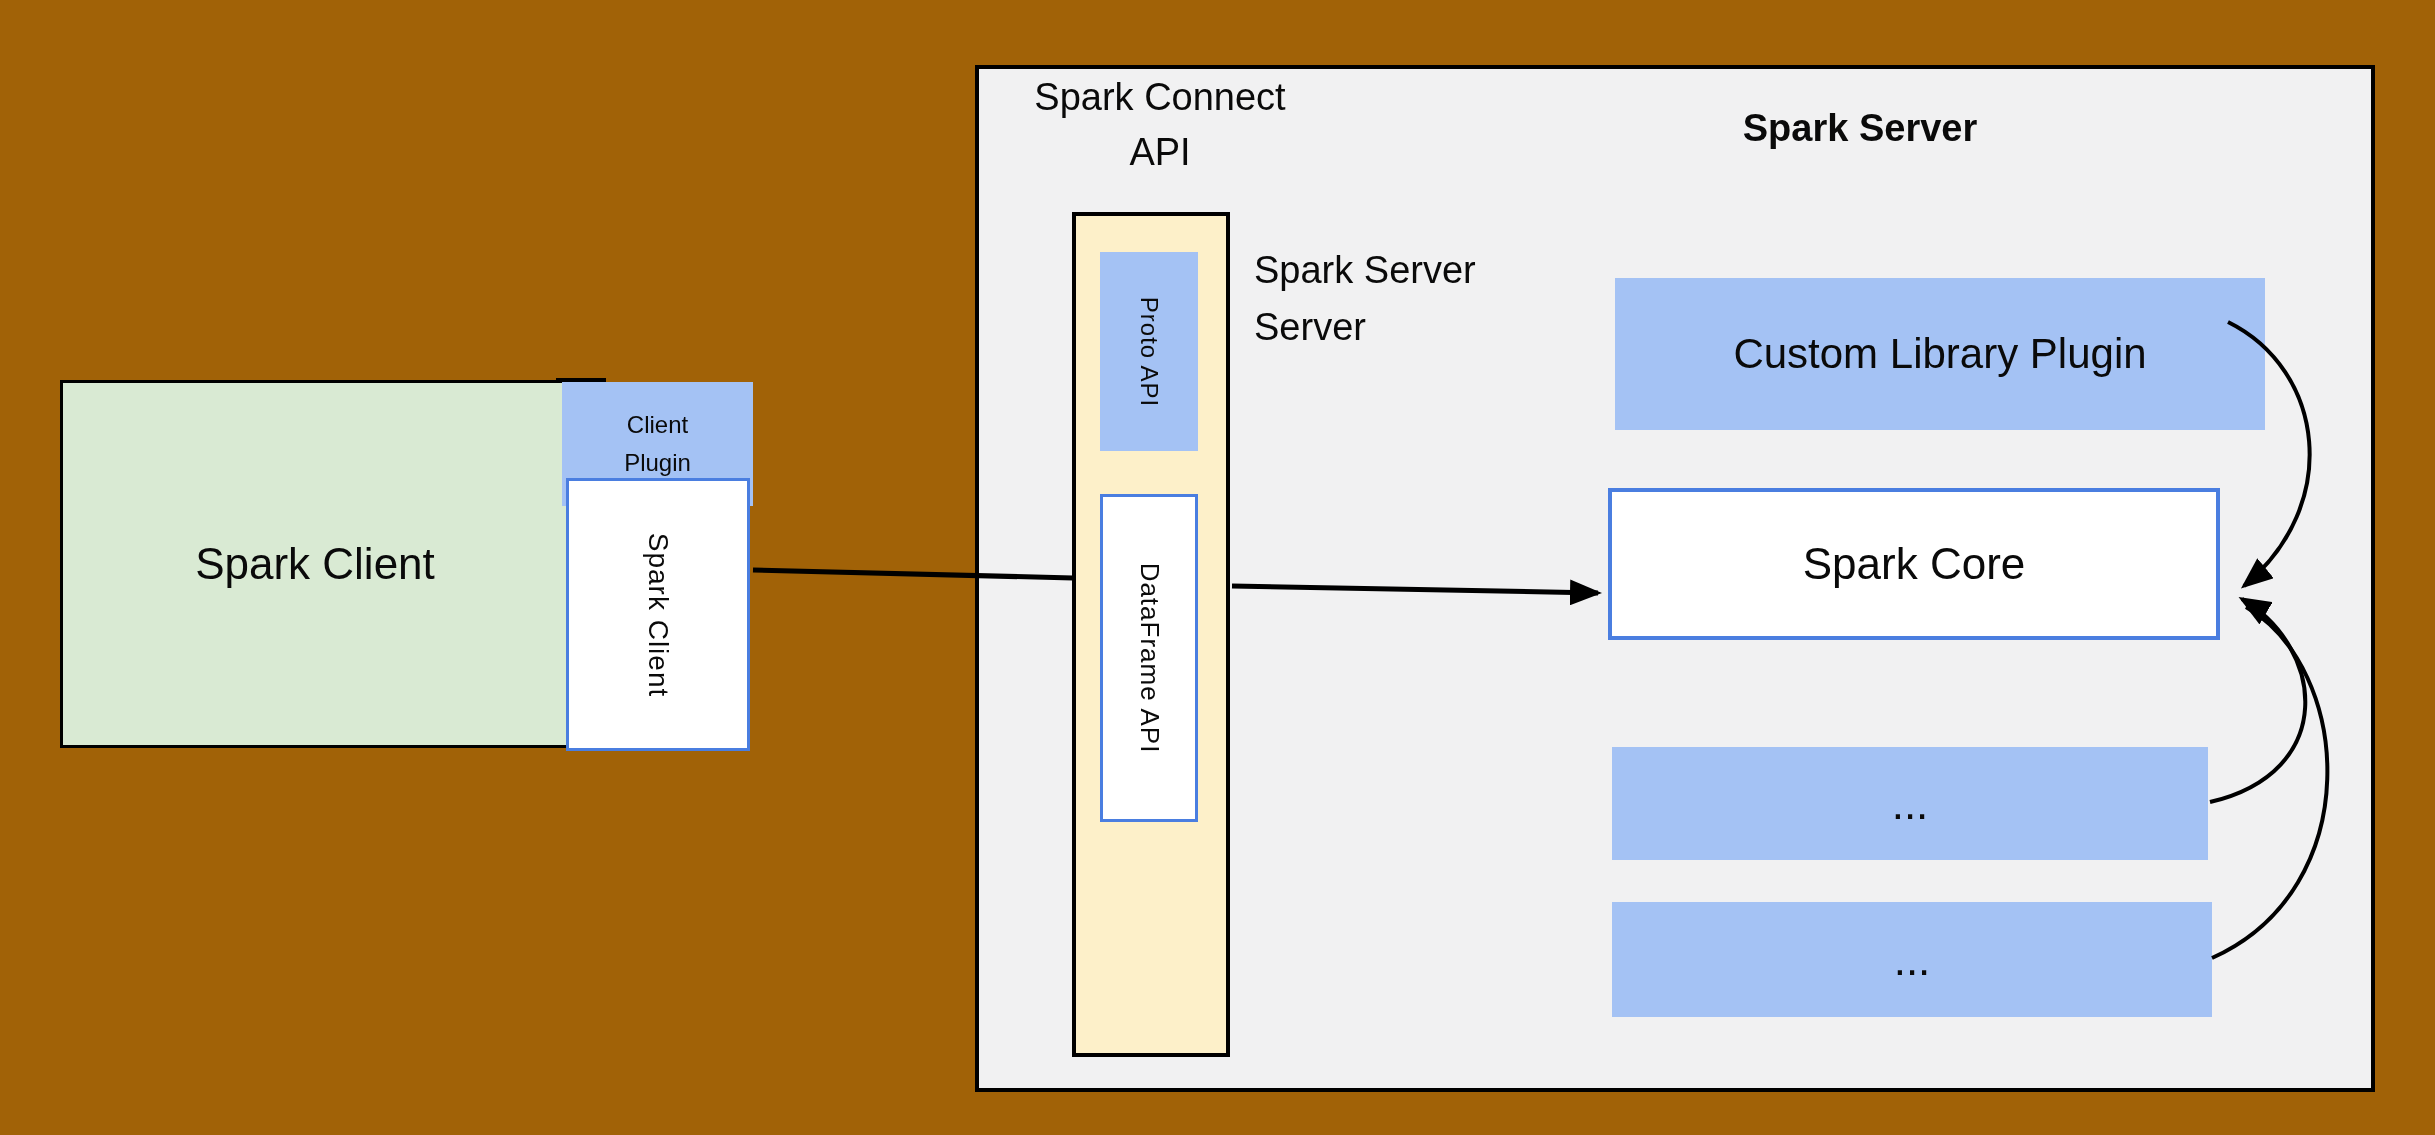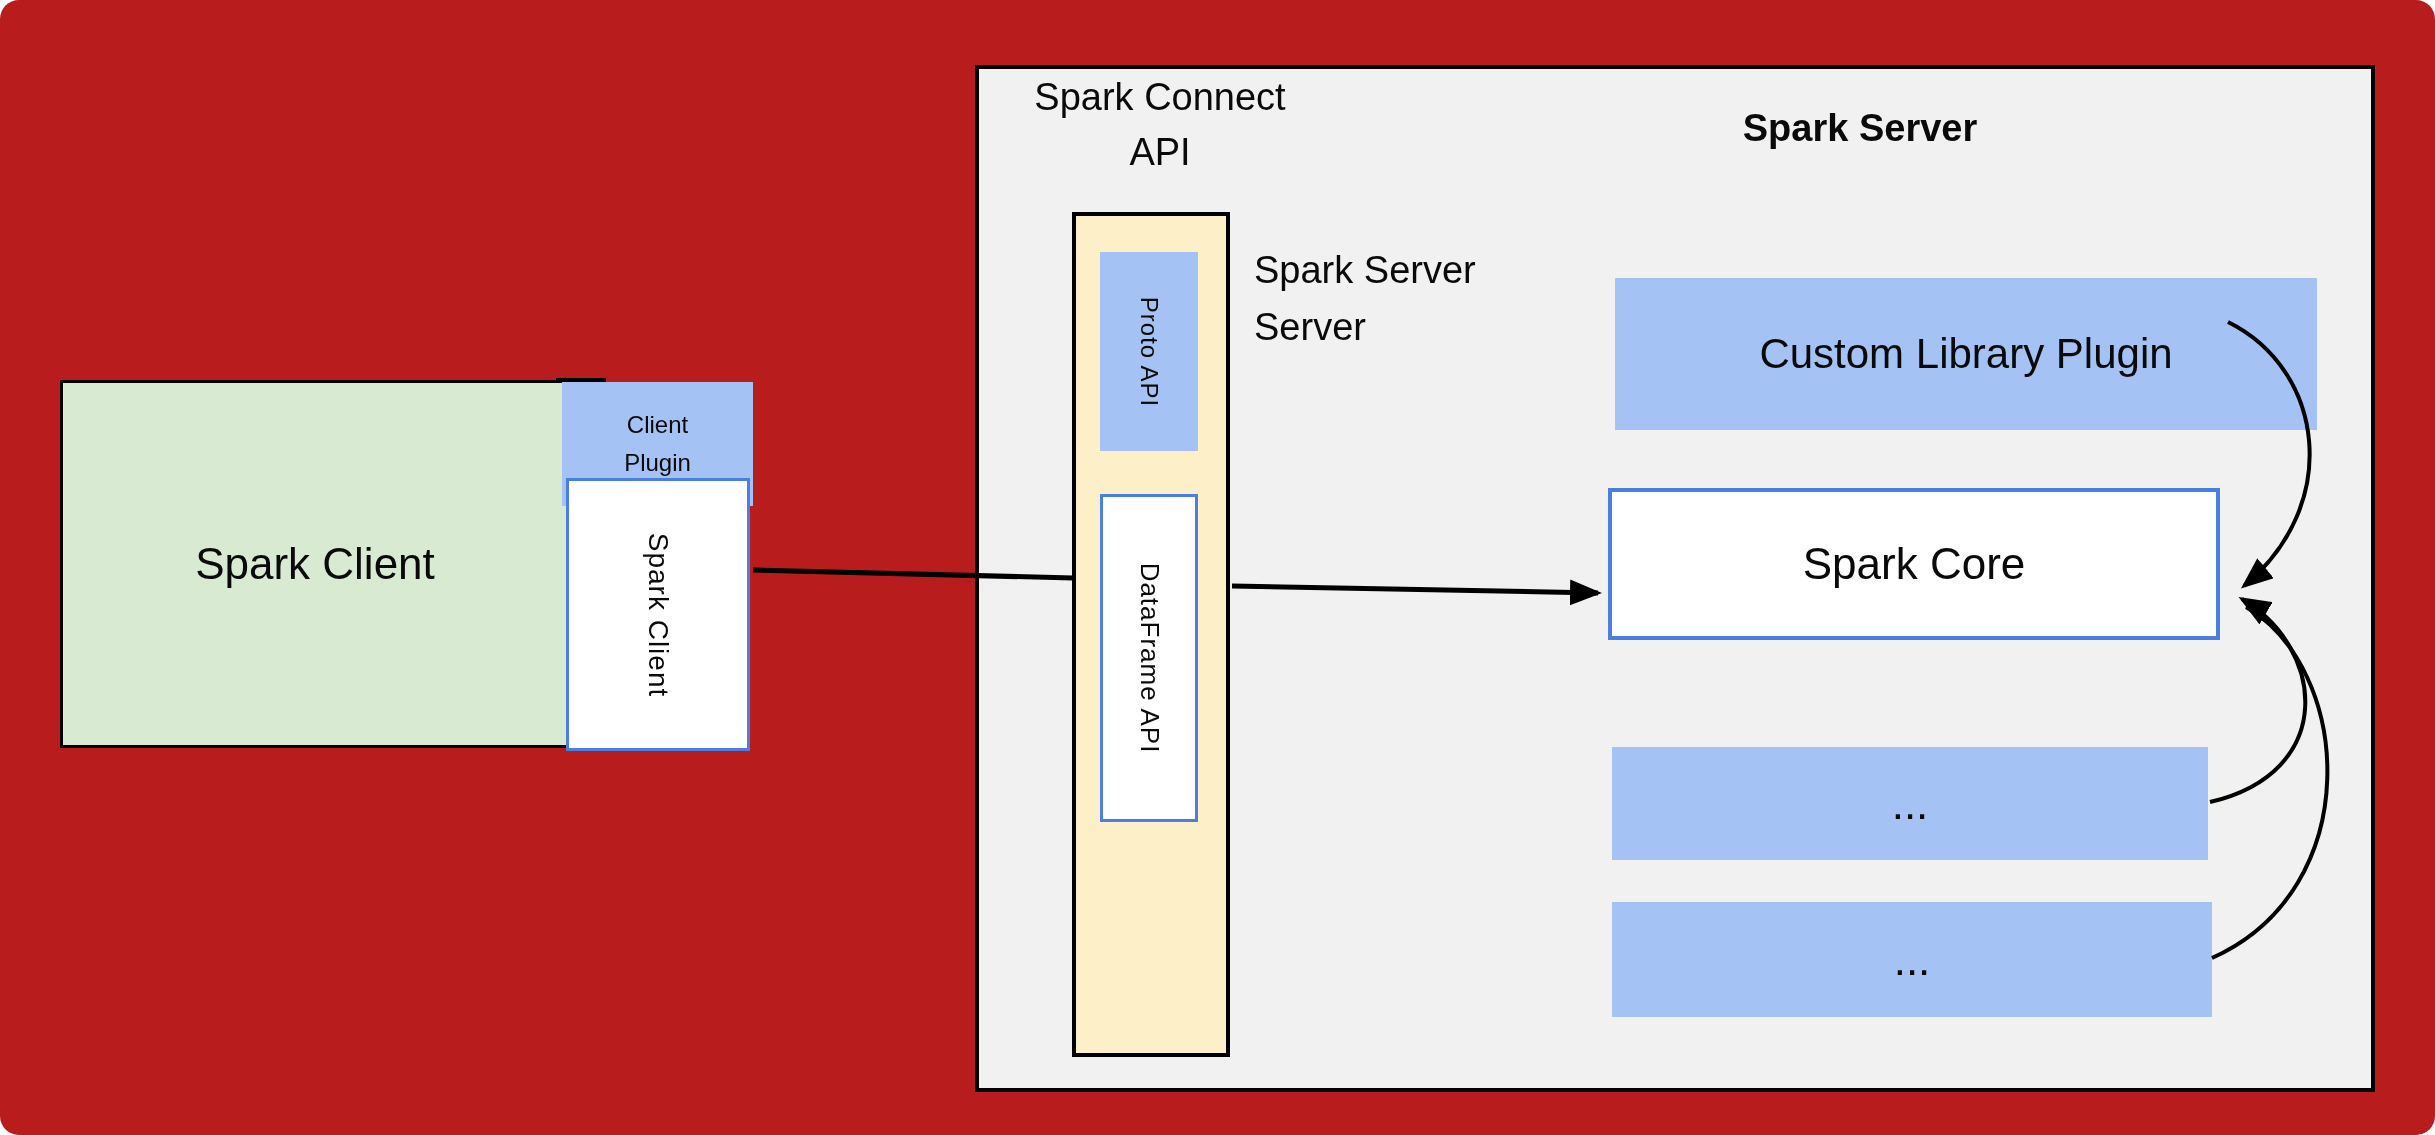--- a/index.html
+++ b/index.html
@@ -7,25 +7,24 @@
     --blue_border:#4a7ee0;
     --green_fill:#d9ead3;
     --yellow_fill:#fdf0c9;
     --gray_fill:#f1f1f2;
     --line:#000000;
   }
   html,body{margin:0;padding:0;background:#ffffff;}
   .canvas{
     position:relative;
     width:2435px;height:1135px;
-    background:#b91c1c;
+    background:#a16207;
     font-family:"Liberation Sans", sans-serif;
     color:#0a0a0a;
     overflow:hidden;
-    border-radius:19px;
   }
   .abs{position:absolute;box-sizing:border-box;}
   .center{display:flex;align-items:center;justify-content:center;text-align:center;}
 
   
   .server-box{left:975px;top:65px;width:1400px;height:1027px;
     background:var(--gray_fill);border:4px solid var(--line);}
 
   .connect-title{left:985px;top:70px;width:350px;font-size:38px;line-height:55px;text-align:center;}
   .server-title{left:1660px;top:106px;width:400px;font-size:38px;line-height:44px;font-weight:bold;text-align:center;}
@@ -47,21 +46,21 @@
   .overhang{left:556px;top:378px;width:50px;height:4px;background:var(--line);z-index:5;}
   .package-box{left:562px;top:382px;width:191px;height:124px;background:var(--blue_fill);z-index:2;
     font-size:24px;line-height:38px;}
   .client-box{left:566px;top:478px;width:184px;height:273px;background:#ffffff;
     border:3px solid var(--blue_border);z-index:2;}
   .client-box .vtext{font-size:28px;}
   .proto-box .vtext{font-size:24px;}
   .dataframe-box .vtext{font-size:26px;}
 
   
-  .plugin-box{left:1615px;top:278px;width:702px;height:152px;background:var(--blue_fill);font-size:42px;}
+  .plugin-box{left:1615px;top:278px;width:650px;height:152px;background:var(--blue_fill);font-size:42px;}
   .core-box{left:1608px;top:488px;width:612px;height:152px;background:#ffffff;
     border:4px solid var(--blue_border);font-size:44px;}
   .dots-box-1{left:1612px;top:747px;width:596px;height:113px;background:var(--blue_fill);font-size:44px;}
   .dots-box-2{left:1612px;top:902px;width:600px;height:115px;background:var(--blue_fill);font-size:44px;}
 
   .arrows{left:0;top:0;width:2435px;height:1135px;pointer-events:none;z-index:6;}
   .arrows path, .arrows line{stroke:var(--line);fill:none;}
   .arrows .ah{fill:var(--line);stroke:none;}
 </style>
 </head>

